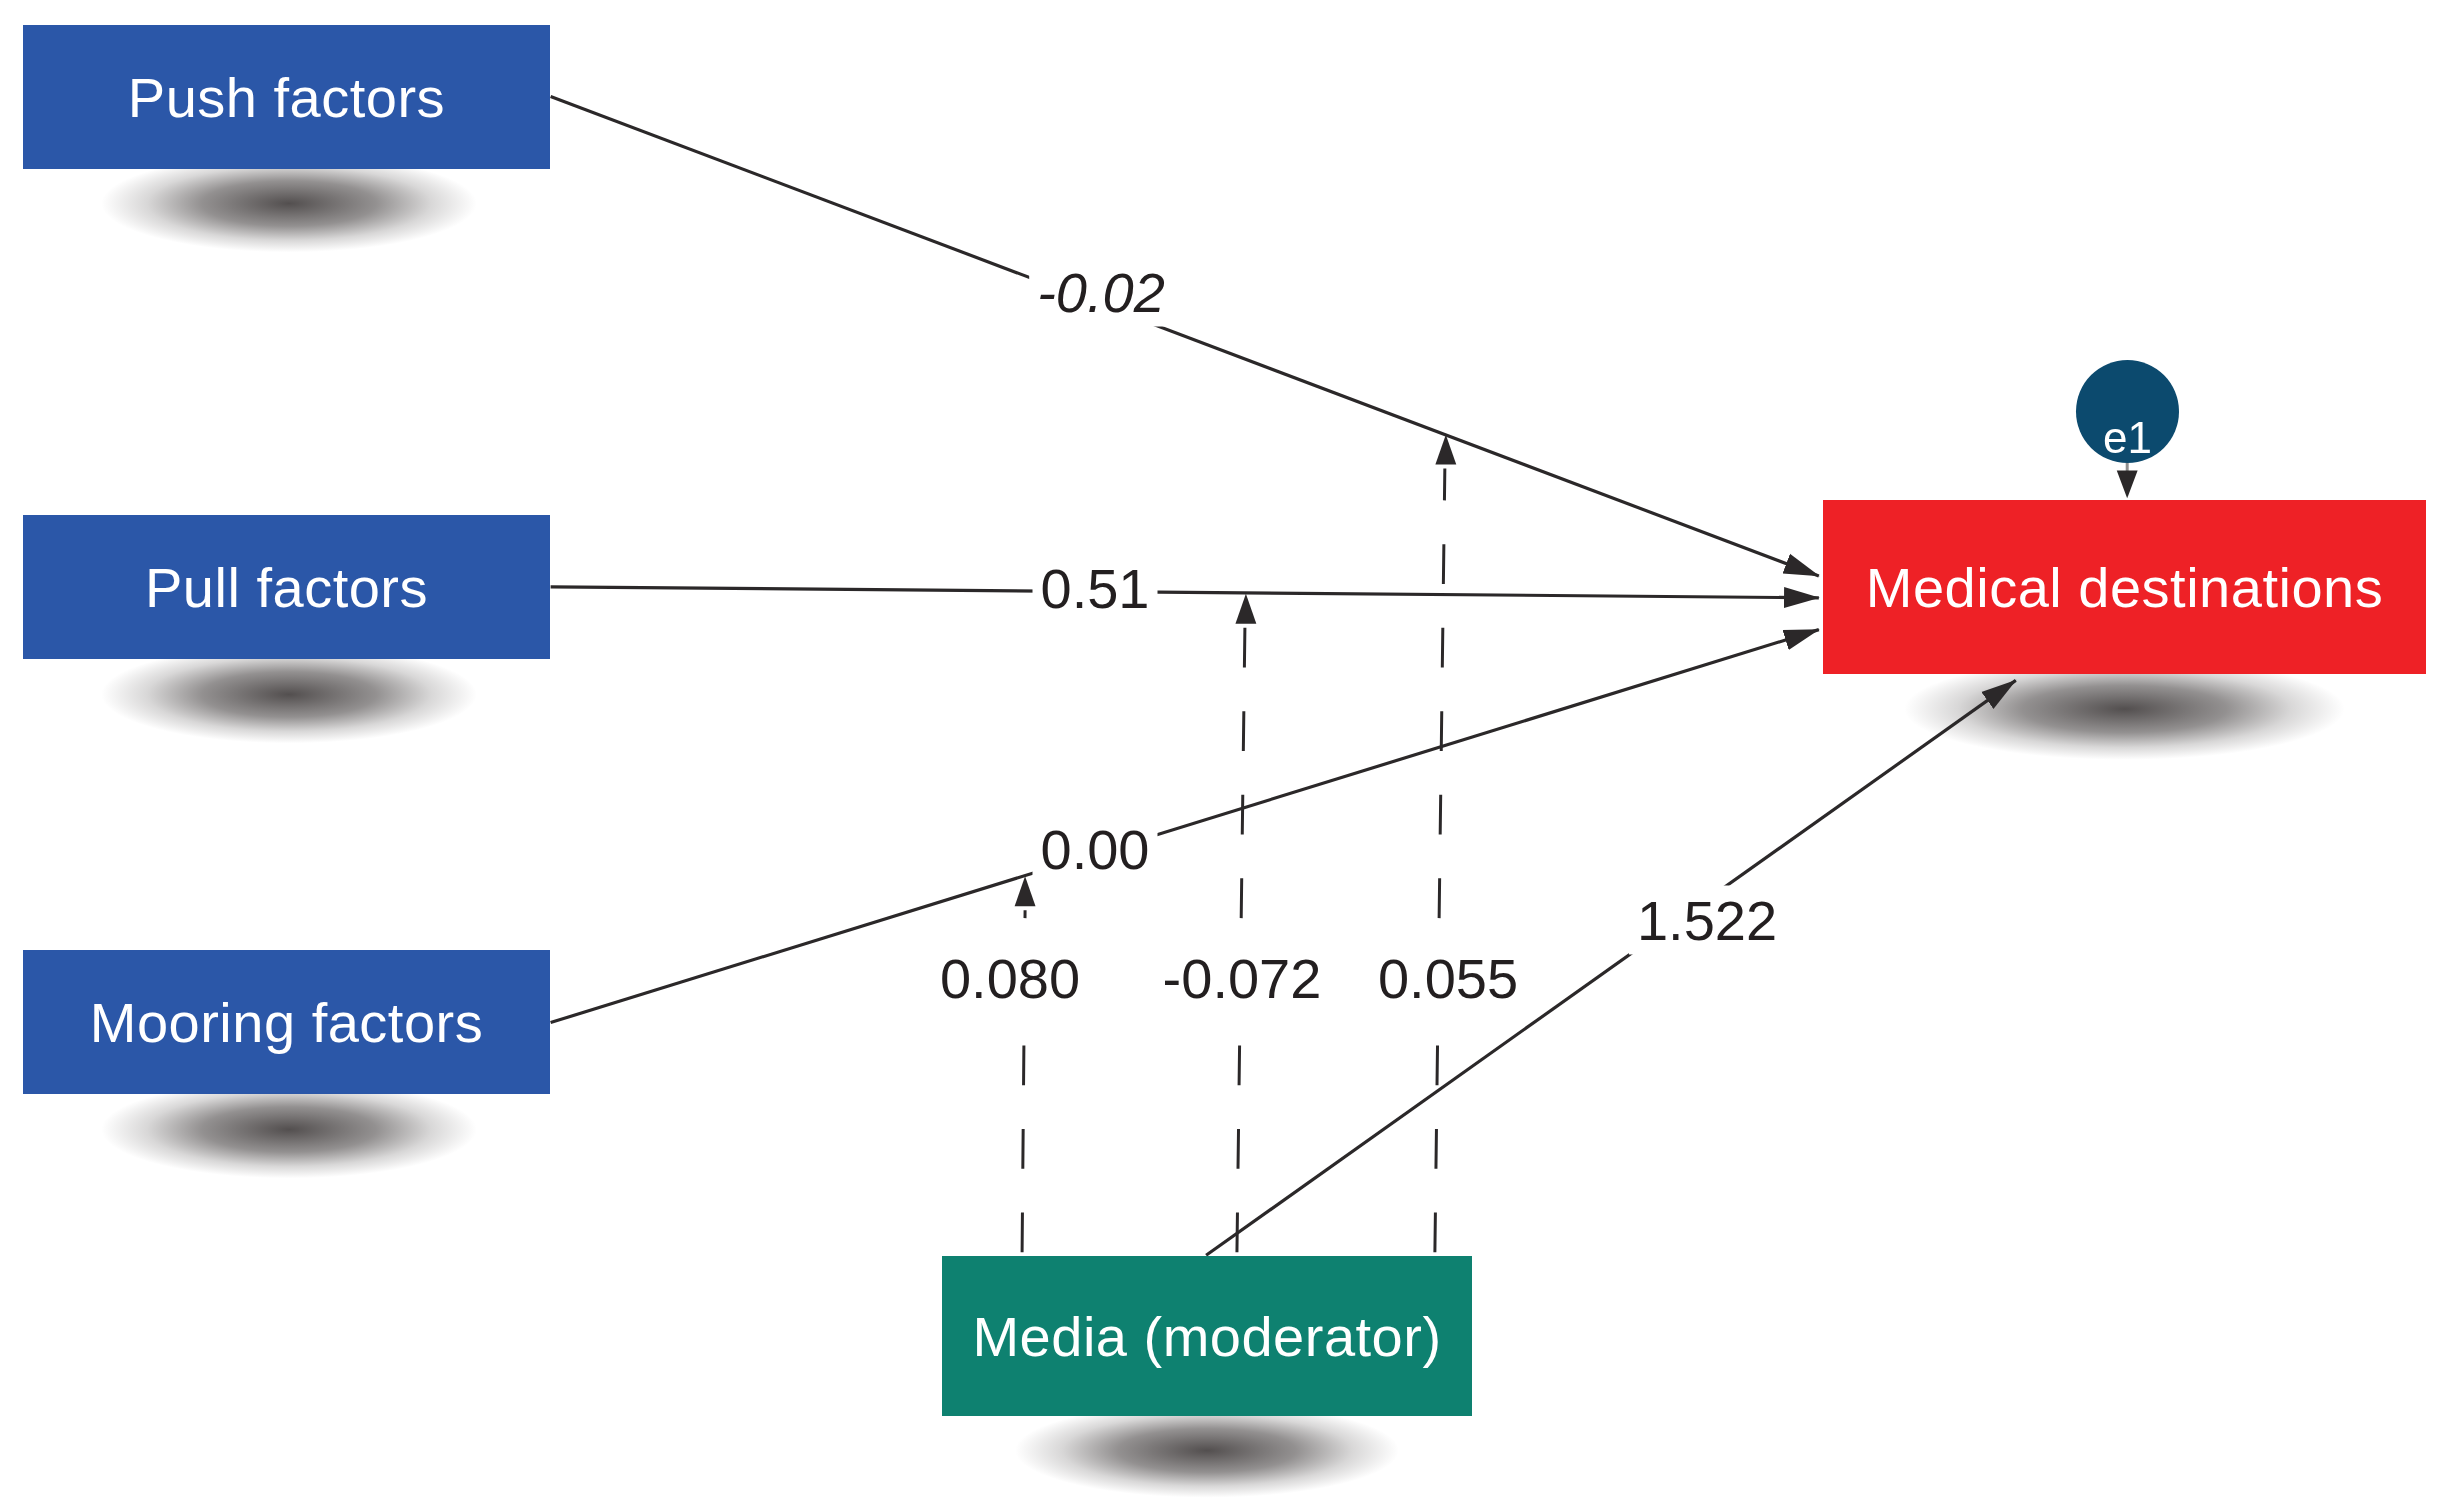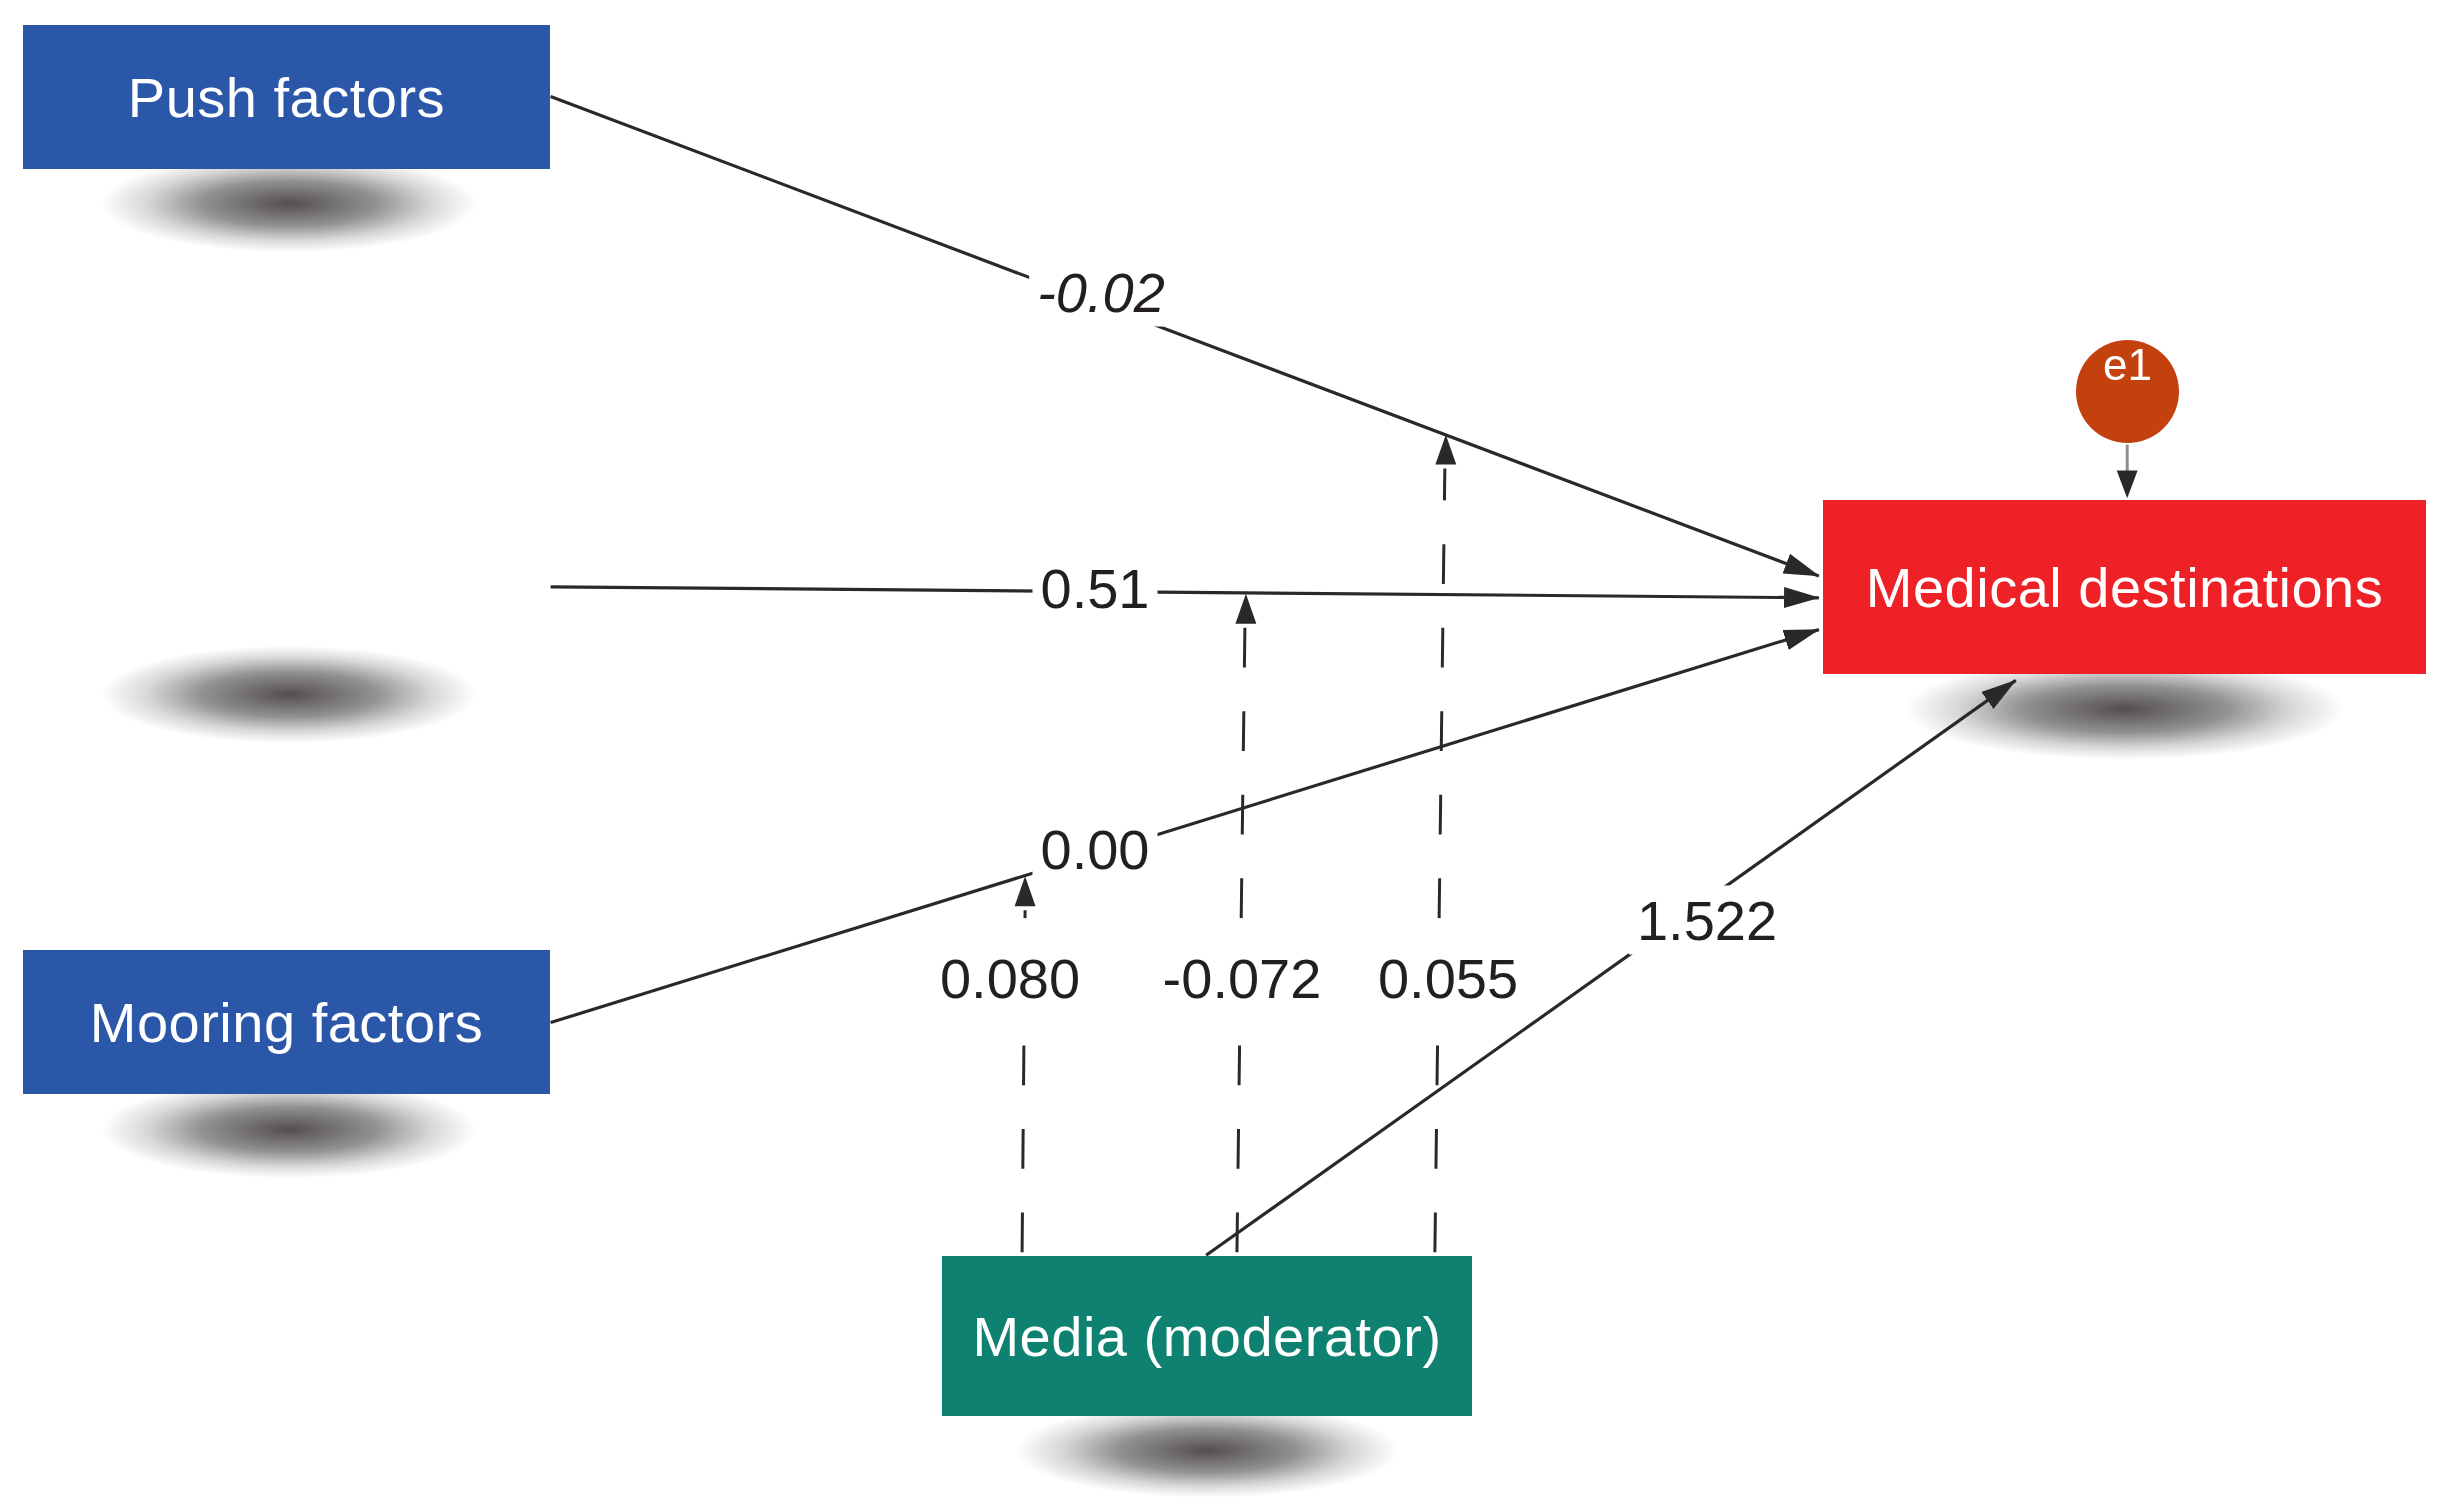--- a/index.html
+++ b/index.html
@@ -24,26 +24,26 @@
   .node-blue   { background: #2B57A8; }
   .node-red    { background: #EE2126; }
   .node-green  { background: #0E8170; }
   .node-push    { left: 23px;   top: 25px;   width: 527px; height: 144px; }
   .node-pull    { left: 23px;   top: 515px;  width: 527px; height: 144px; }
   .node-mooring { left: 23px;   top: 950px;  width: 527px; height: 144px; }
   .node-dest    { left: 1823px; top: 500px;  width: 603px; height: 174px; }
   .node-media   { left: 942px;  top: 1256px; width: 530px; height: 160px; }
   .error-circle {
     position: absolute;
-    left: 2076px; top: 340px;
+    left: 2076px; top: 360px;
     width: 103px; height: 103px;
     border-radius: 50%;
-    background: #c2410c;
+    background: #0c4a6e;
     color: #ffffff;
-    display: flex; align-items: flex-start; justify-content: center;
+    display: flex; align-items: flex-end; justify-content: center;
     font-size: 44px;
     z-index: 3;
   }
   .shadow {
     position: absolute;
     z-index: 1;
     pointer-events: none;
   }
   .shadow-inner {
     width: 100%; height: 100%;
@@ -123,20 +123,23 @@
     <line x1="1243" y1="1259" x2="1251" y2="631" stroke="#2b2829" stroke-width="3" stroke-dasharray="40 44"></line>
     <polygon points="1252,597 1241.5,627 1262.5,627" fill="#2b2829"></polygon>
 
     <line x1="1442" y1="1259" x2="1452" y2="471" stroke="#2b2829" stroke-width="3" stroke-dasharray="40 44"></line>
     <polygon points="1453,437 1442.5,467 1463.5,467" fill="#2b2829"></polygon>
   </svg>
 
   <div class="node node-blue node-push">
     <span>Push factors</span>
   </div>
+  <div class="node node-blue node-pull">
+    <span>Pull factors</span>
+  </div>
   <div class="node node-red node-dest">
     <span>Medical destinations</span>
   </div>
   <div class="node node-blue node-mooring">
     <span>Mooring factors</span>
   </div>
   <div class="node node-green node-media">
     <span>Media (moderator)</span>
   </div>
   <div class="error-circle">

